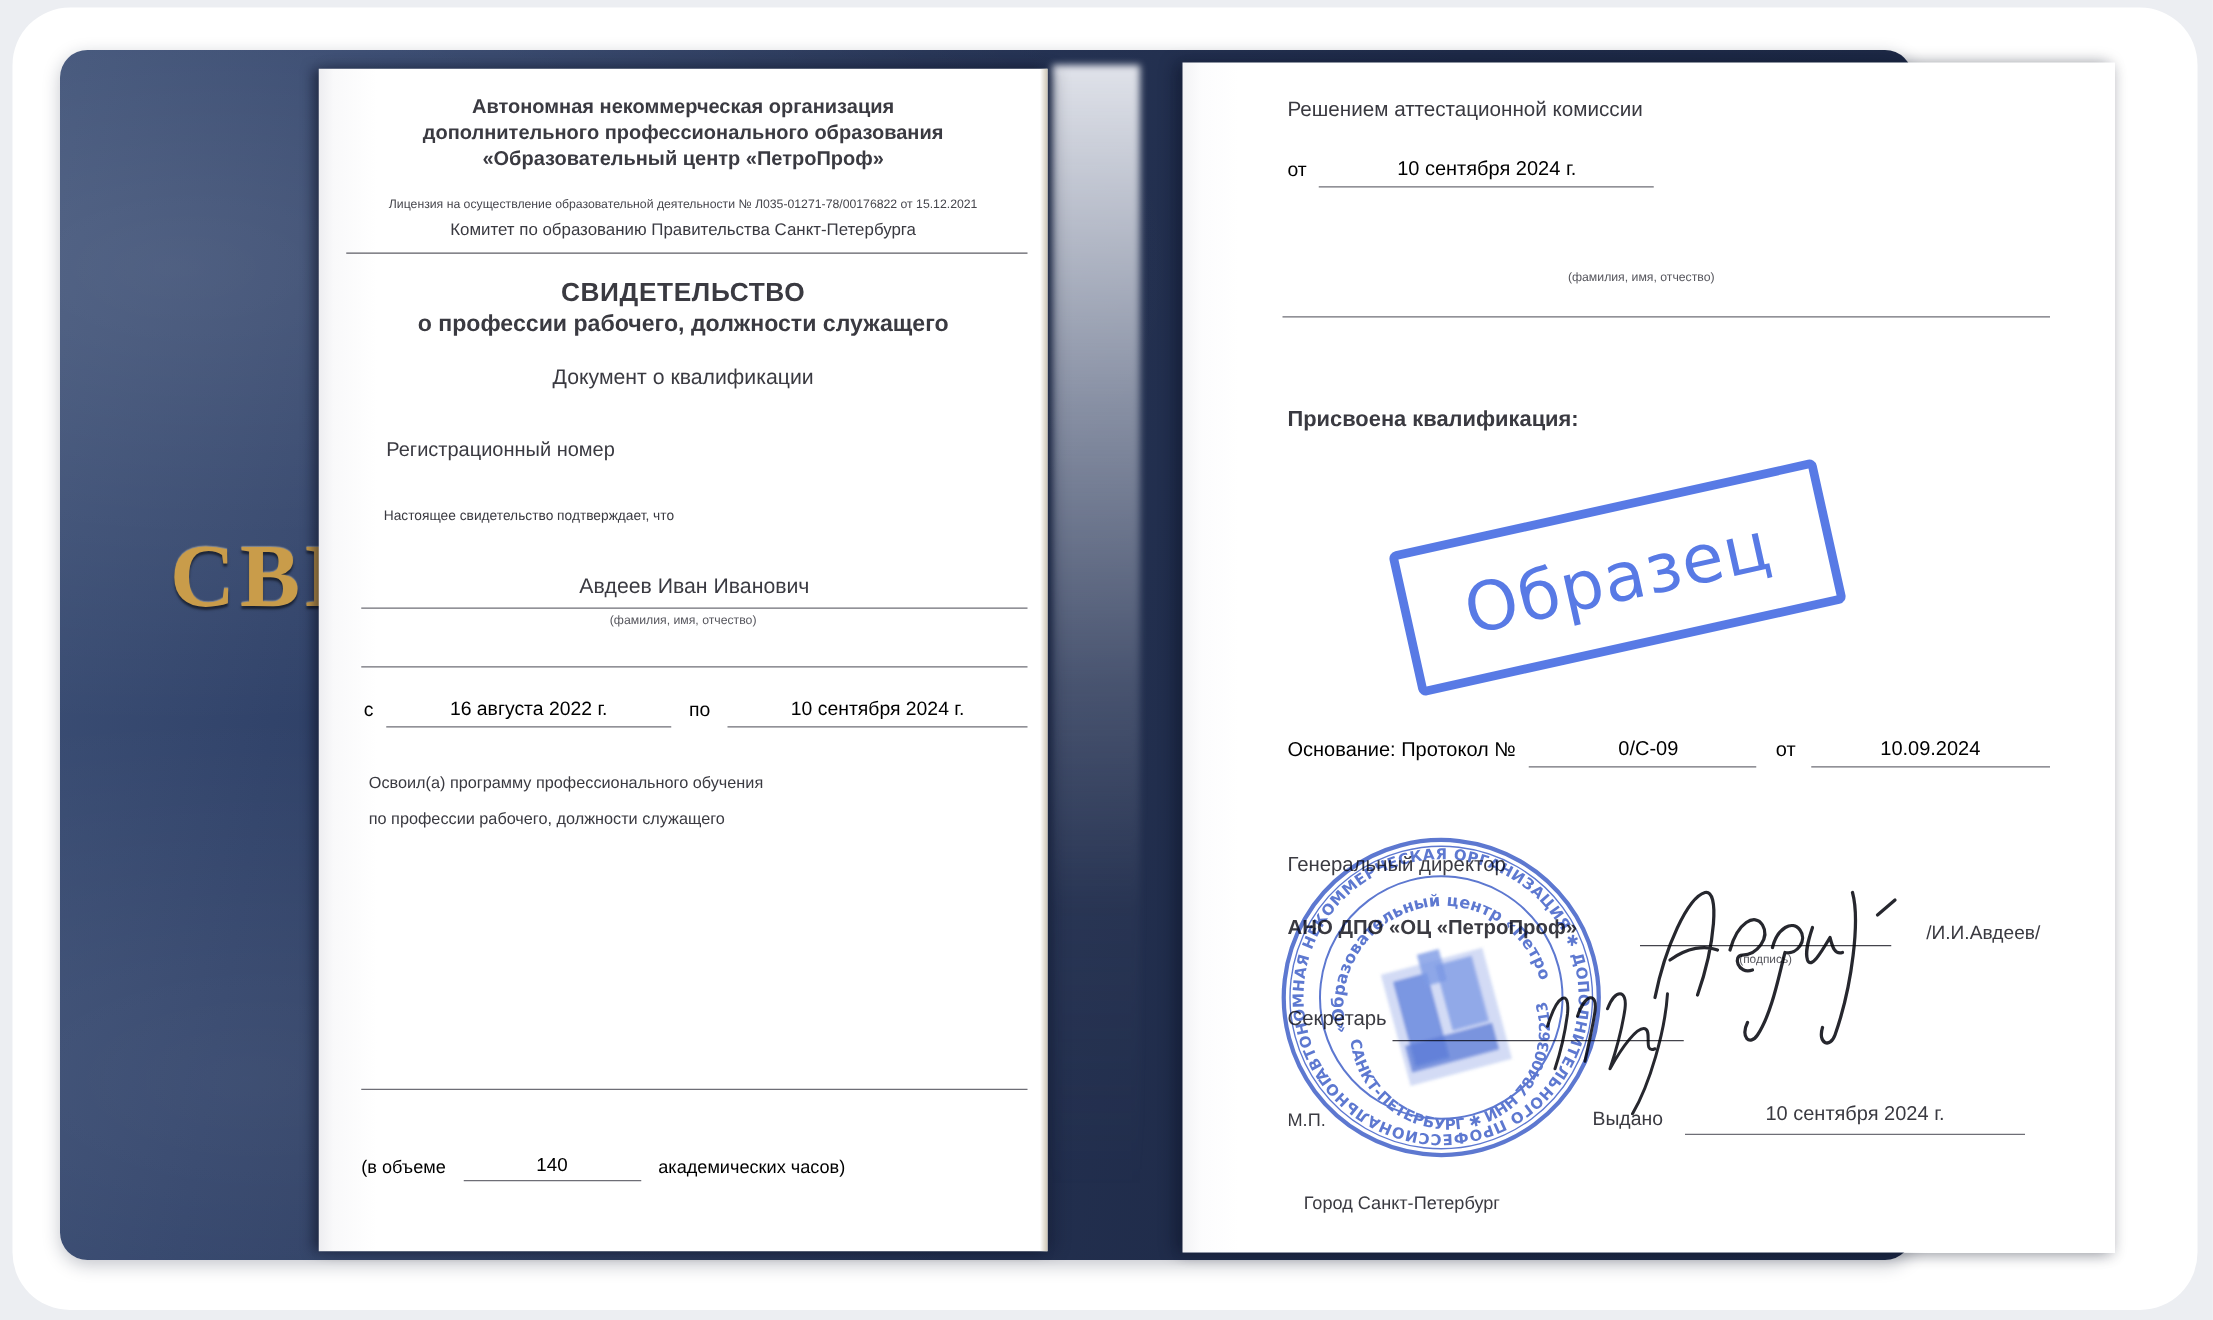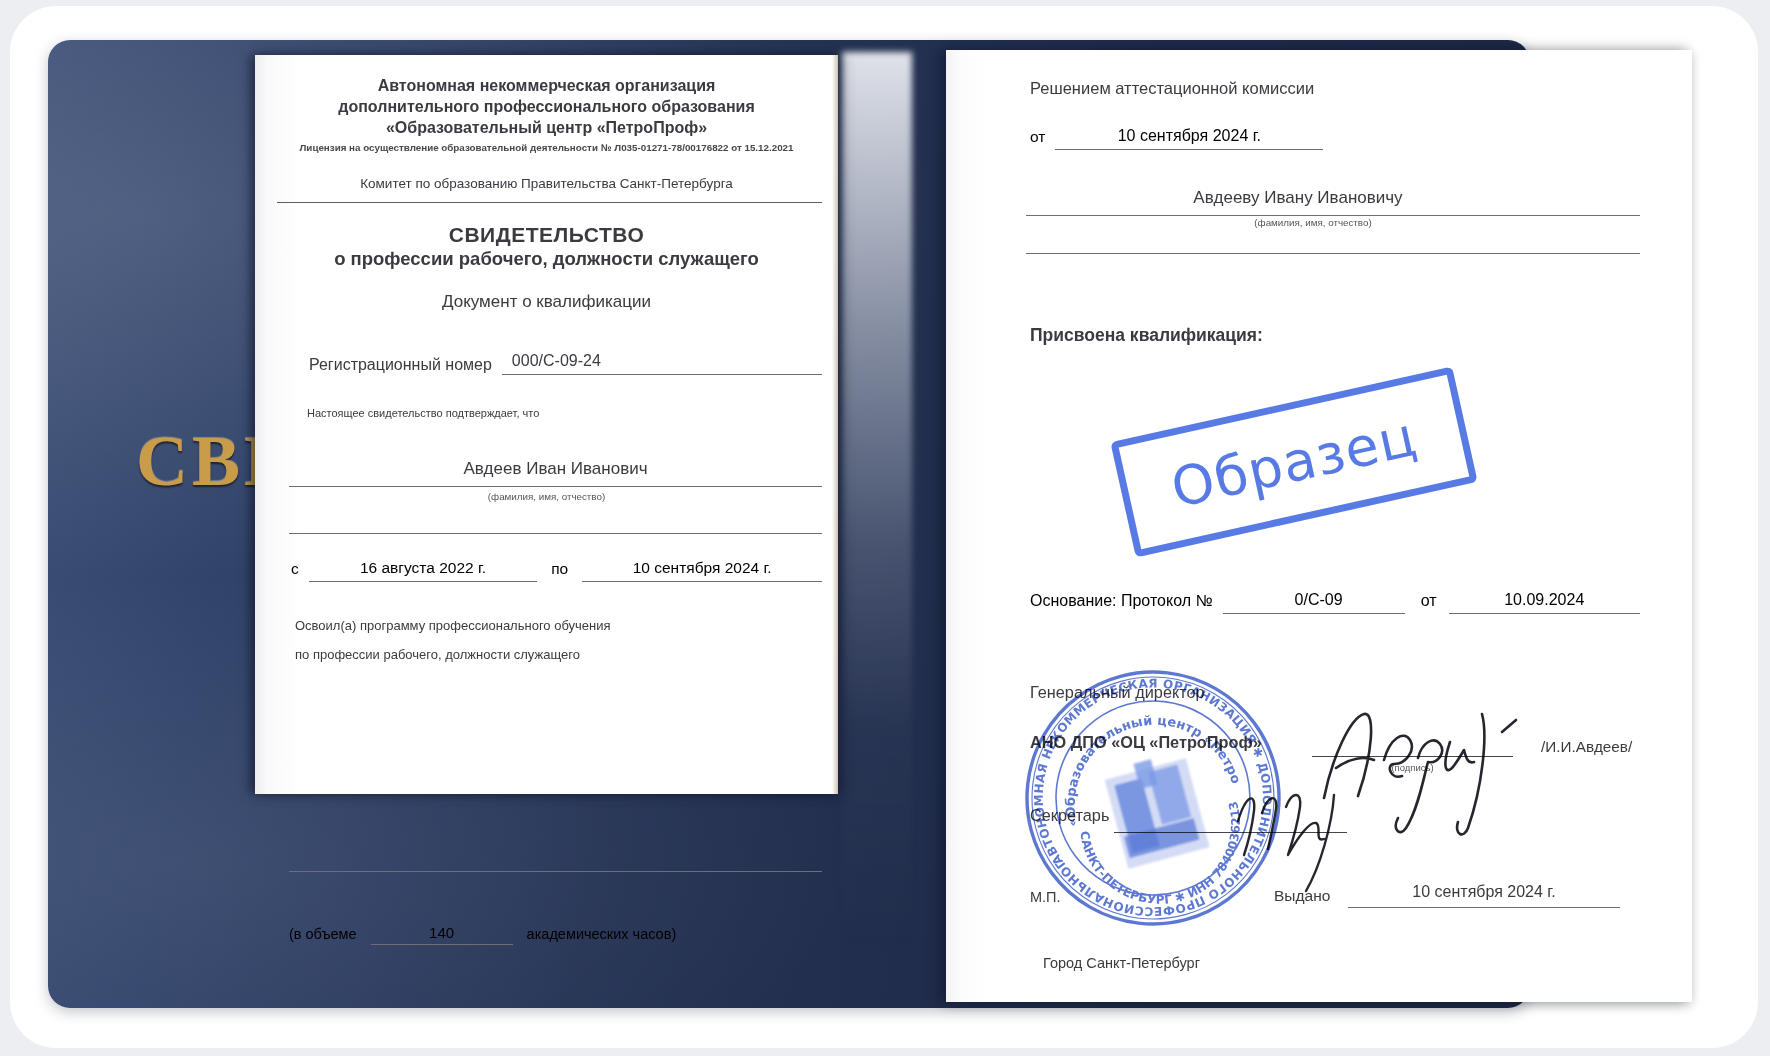--- a/index.html
+++ b/index.html
@@ -10,21 +10,21 @@
       radial-gradient(130% 90% at 6% 18%, rgba(255,255,255,.12), transparent 42%),
       radial-gradient(90% 60% at 10% 85%, rgba(255,255,255,.07), transparent 50%),
       linear-gradient(100deg,#3d5076 0%,#31436a 16%,#263455 42%,#1f2b49 68%,#1c2844 100%);
     box-shadow:0 4px 14px rgba(20,26,50,.25);}
   .emboss{position:absolute;left:136px;top:420px;font-family:"Liberation Serif",serif;font-weight:bold;
     font-size:72px;letter-spacing:4px;color:#c99c4a;white-space:nowrap;
     text-shadow:0 2px 2px rgba(0,0,0,.55), 0 -1px 1px rgba(255,236,190,.4);}
   .spine-light{position:absolute;left:842px;top:52px;width:70px;height:900px;filter:blur(3px);
     background:linear-gradient(180deg,rgba(234,236,242,.95) 0%,rgba(203,208,220,.6) 30%,rgba(160,168,188,.3) 55%,rgba(120,128,150,.08) 75%,rgba(120,128,150,0) 100%);}
   .page{position:absolute;background:#ffffff;}
-  .page-left{left:255px;top:55px;width:583px;height:739px;
+  .page-left{left:255px;top:55px;width:583px;height:946px;
     background:linear-gradient(90deg,#ededf0 0%,#f9f9fa 2%,#ffffff 8%);
     box-shadow:-5px 0 9px rgba(8,12,30,.5), 6px 0 12px rgba(8,12,30,.25);}
   .page-left::after{content:"";position:absolute;right:0;top:0;bottom:0;width:6px;
     background:linear-gradient(90deg,rgba(205,198,182,0),#cdc5b4);}
   .page-right{left:946px;top:50px;width:746px;height:952px;
     background:linear-gradient(90deg,#f3f3f5 0%,#fcfcfd 2%,#ffffff 6%);
     box-shadow:-6px 0 12px rgba(8,12,30,.4), 0 3px 10px rgba(20,26,50,.15);}
   .t{position:absolute;color:#3a3a41;line-height:1.22;}
   .b{font-weight:bold;}
   .c{left:0;right:0;text-align:center;}
@@ -47,31 +47,30 @@
   <div class="cover"></div>
   <div class="emboss">СВИДЕТЕЛЬСТВО</div>
   <div class="spine-light"></div>
 
   <div class="page page-left">
     <div class="t c b" style="top:20px;font-size:16px;line-height:21px;padding:0 38px;">
       <div>Автономная некоммерческая организация</div>
       <div>дополнительного профессионального образования</div>
       <div>«Образовательный центр «ПетроПроф»</div>
     </div>
-    <div class="t c" style="top:87px;font-size:9.8px;color:#46464d;font-weight:bold;">Лицензия на осуществление образовательной деятельности № Л035-01271-78/00176822 от 15.12.2021</div>
+    <div class="t c" style="top:103px;font-size:9.8px;color:#46464d;">Лицензия на осуществление образовательной деятельности № Л035-01271-78/00176822 от 15.12.2021</div>
     <div class="t c" style="top:121px;font-size:13.5px;">Комитет по образованию Правительства Санкт-Петербурга</div>
     <div class="rule" style="top:147px;left:22px;right:16px;"></div>
 
     <div class="t c b" style="top:167px;font-size:21px;letter-spacing:.5px;">СВИДЕТЕЛЬСТВО</div>
     <div class="t c b" style="top:193px;font-size:18.5px;">о профессии рабочего, должности служащего</div>
     <div class="t c" style="top:237px;font-size:17px;">Документ о квалификации</div>
 
     <div class="row" style="top:296px;left:54px;right:16px;font-size:16px;">
       <span class="t" style="position:static;white-space:nowrap;">Регистрационный номер</span>
-      <span class="ul t" style="position:static;flex:1;margin-left:10px;padding:0 0 3px 10px;">000/С-09-24</span>
     </div>
 
     <div class="t" style="top:352px;left:52px;font-size:11px;">Настоящее свидетельство подтверждает, что</div>
 
     <div class="t ul" style="top:404px;left:34px;right:16px;text-align:center;font-size:17px;padding-bottom:6px;">Авдеев Иван Иванович</div>
     <div class="t c hint" style="top:436px;">(фамилия, имя, отчество)</div>
     <div class="rule" style="top:478px;left:34px;right:16px;border-top-width:1.2px;border-color:#6e6e76;"></div>
 
     <div class="row" style="top:504px;left:36px;right:16px;font-size:15.5px;">
       <span style="padding-bottom:4px;">с</span>
@@ -95,21 +94,20 @@
   </div>
 
   <div class="page page-right">
     <div class="t" style="top:28px;left:84px;font-size:16.5px;">Решением аттестационной комиссии</div>
 
     <div class="row" style="top:77px;left:84px;font-size:15.5px;">
       <span style="padding-bottom:4px;">от</span>
       <span class="ul" style="width:268px;margin-left:10px;text-align:center;font-size:16px;padding-bottom:4px;">10 сентября 2024 г.</span>
     </div>
 
-    <div class="t ul" style="top:138px;left:80px;right:52px;text-align:center;font-size:17px;padding:0 70px 6px 0;">Авдееву Ивану Ивановичу</div>
     <div class="t hint" style="top:167px;left:80px;right:92px;text-align:center;">(фамилия, имя, отчество)</div>
     <div class="rule" style="top:203px;left:80px;right:52px;border-top-width:1.2px;border-color:#6e6e76;"></div>
 
     <div class="t b" style="top:275px;left:84px;font-size:17.5px;">Присвоена квалификация:</div>
 
     <div class="stamp">Образец</div>
 
     <div class="row" style="top:541px;left:84px;right:52px;font-size:16px;">
       <span style="white-space:nowrap;padding-bottom:4px;">Основание: Протокол №</span>
       <span class="ul" style="width:172px;margin-left:10px;padding:0 0 4px 10px;text-align:center;">0/С-09</span>

